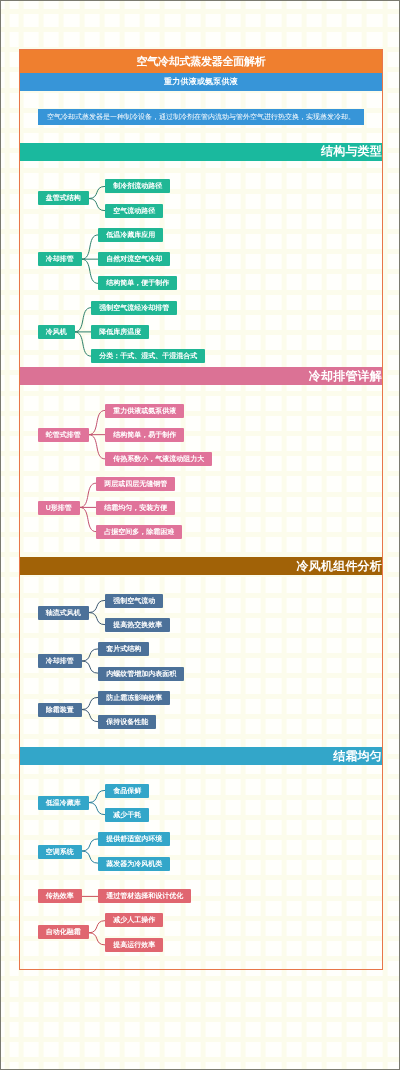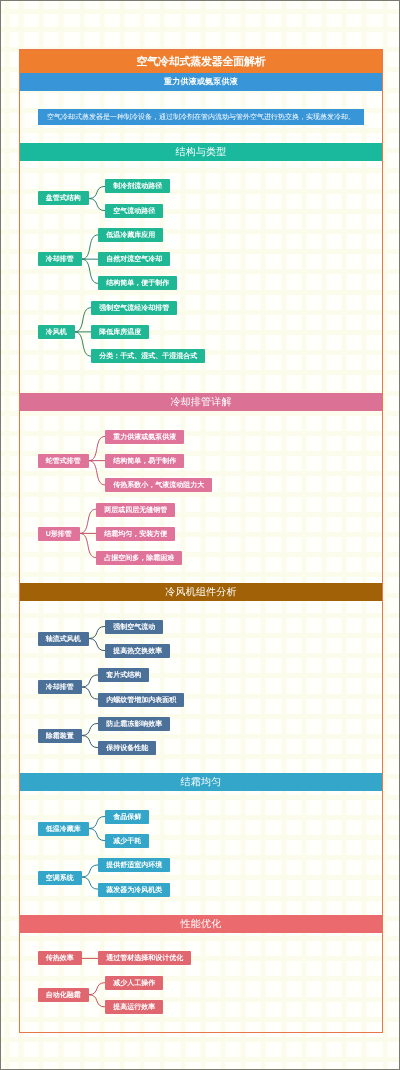--- a/index.html
+++ b/index.html
@@ -26,22 +26,22 @@
     box-sizing:border-box;
     border:1px solid #e8764a;
   }
   .title-bar{height:22.5px;display:flex;align-items:center;justify-content:center;
     color:#ffffff;font-size:11px;font-weight:bold;letter-spacing:-0.25px;}
   .subtitle-bar{height:18px;display:flex;align-items:center;justify-content:center;
     color:#ffffff;font-size:8px;font-weight:bold;letter-spacing:0.2px;}
   .intro-wrap{height:34px;position:relative;}
   .intro-box{position:absolute;left:18px;top:18.5px;width:326px;box-sizing:border-box;height:15.5px;
     display:flex;align-items:center;justify-content:center;color:#ffffff;font-size:7px;}
-  .sec-head{height:18.4px;display:flex;align-items:center;justify-content:center;
-    color:#ffffff;font-size:10px;font-weight:normal;letter-spacing:0.2px;}
+  .sec-head{height:18.4px;display:flex;align-items:center;justify-content:flex-end;
+    color:#ffffff;font-size:12px;font-weight:bold;letter-spacing:0.2px;}
   .sec-body{position:relative;}
   .node{position:absolute;box-sizing:border-box;border-radius:1px;color:#ffffff;
     display:flex;align-items:center;justify-content:center;
     padding:0 8px;height:14px;
     font-size:7px;font-weight:bold;white-space:nowrap;}
   .conn{position:absolute;left:0;top:0;overflow:visible;pointer-events:none;}
 </style>
 </head>
 <body>
 
@@ -77,21 +77,21 @@
           <div class="node" style="background: rgb(32, 183, 149); top: 42.65px; left: 85.15px;">空气流动路径</div>
           <div class="node" style="background: rgb(32, 183, 149); left: 17.65px; top: 91.15px;">冷却排管</div>
           <div class="node" style="background: rgb(32, 183, 149); top: 66.9px; left: 78.15px;">低温冷藏库应用</div>
           <div class="node" style="background: rgb(32, 183, 149); top: 91.15px; left: 78.15px;">自然对流空气冷却</div>
           <div class="node" style="background: rgb(32, 183, 149); top: 115.4px; left: 78.15px;">结构简单，便于制作</div>
           <div class="node" style="background: rgb(32, 183, 149); left: 17.65px; top: 163.9px;">冷风机</div>
           <div class="node" style="background: rgb(32, 183, 149); top: 139.65px; left: 71.15px;">强制空气流经冷却排管</div>
           <div class="node" style="background: rgb(32, 183, 149); top: 163.9px; left: 71.15px;">降低库房温度</div>
           <div class="node" style="background: rgb(32, 183, 149); top: 188.15px; left: 71.15px;">分类：干式、湿式、干湿混合式</div>
         </div>
-        <div class="sec-head" style="background: rgb(219, 114, 149); margin-top: 30px;">
+        <div class="sec-head" style="background: rgb(219, 114, 149); margin-top: 4px;">
           <span>冷却排管详解</span>
         </div>
         <div class="sec-body" style="height: 153.65px;">
           <svg class="conn" width="362" height="153.65">
             <path d="M68.65 49.65 C80.53 49.65 73.27000000000001 25.4 85.15 25.4" fill="none" stroke="#c2516f" stroke-width="1"></path>
             <path d="M68.65 49.65 L85.15 49.65" fill="none" stroke="#c2516f" stroke-width="1"></path>
             <path d="M68.65 49.65 C80.53 49.65 73.27000000000001 73.9 85.15 73.9" fill="none" stroke="#c2516f" stroke-width="1"></path>
             <path d="M59.7125 122.4 C71.5925 122.4 64.3325 98.15 76.2125 98.15" fill="none" stroke="#c2516f" stroke-width="1"></path>
             <path d="M59.7125 122.4 L76.2125 122.4" fill="none" stroke="#c2516f" stroke-width="1"></path>
             <path d="M59.7125 122.4 C71.5925 122.4 64.3325 146.65 76.2125 146.65" fill="none" stroke="#c2516f" stroke-width="1"></path>
@@ -137,23 +137,20 @@
             <path d="M61.65 86.025 C73.53 86.025 66.27 73.9 78.15 73.9" fill="none" stroke="#277d99" stroke-width="1"></path>
             <path d="M61.65 86.025 C73.53 86.025 66.27 98.15 78.15 98.15" fill="none" stroke="#277d99" stroke-width="1"></path>
           </svg>
           <div class="node" style="background: rgb(51, 166, 201); left: 17.65px; top: 30.525px;">低温冷藏库</div>
           <div class="node" style="background: rgb(51, 166, 201); top: 18.4px; left: 85.15px;">食品保鲜</div>
           <div class="node" style="background: rgb(51, 166, 201); top: 42.65px; left: 85.15px;">减少干耗</div>
           <div class="node" style="background: rgb(51, 166, 201); left: 17.65px; top: 79.025px;">空调系统</div>
           <div class="node" style="background: rgb(51, 166, 201); top: 66.9px; left: 78.15px;">提供舒适室内环境</div>
           <div class="node" style="background: rgb(51, 166, 201); top: 91.15px; left: 78.15px;">蒸发器为冷风机类</div>
         </div>
-        <div class="sec-head" style="background: rgb(234, 106, 110); margin-top: 18px;">
-          <span>性能优化</span>
-        </div>
         <div class="sec-body" style="height: 80.9px;">
           <svg class="conn" width="362" height="80.9">
             <path d="M61.65 25.4 L78.15 25.4" fill="none" stroke="#c95059" stroke-width="1"></path>
             <path d="M68.65 61.775 C80.53 61.775 73.27000000000001 49.65 85.15 49.65" fill="none" stroke="#c95059" stroke-width="1"></path>
             <path d="M68.65 61.775 C80.53 61.775 73.27000000000001 73.9 85.15 73.9" fill="none" stroke="#c95059" stroke-width="1"></path>
           </svg>
           <div class="node" style="background: rgb(224, 102, 112); left: 17.65px; top: 18.4px;">传热效率</div>
           <div class="node" style="background: rgb(224, 102, 112); top: 18.4px; left: 78.15px;">通过管材选择和设计优化</div>
           <div class="node" style="background: rgb(224, 102, 112); left: 17.65px; top: 54.775px;">自动化融霜</div>
           <div class="node" style="background: rgb(224, 102, 112); top: 42.65px; left: 85.15px;">减少人工操作</div>

